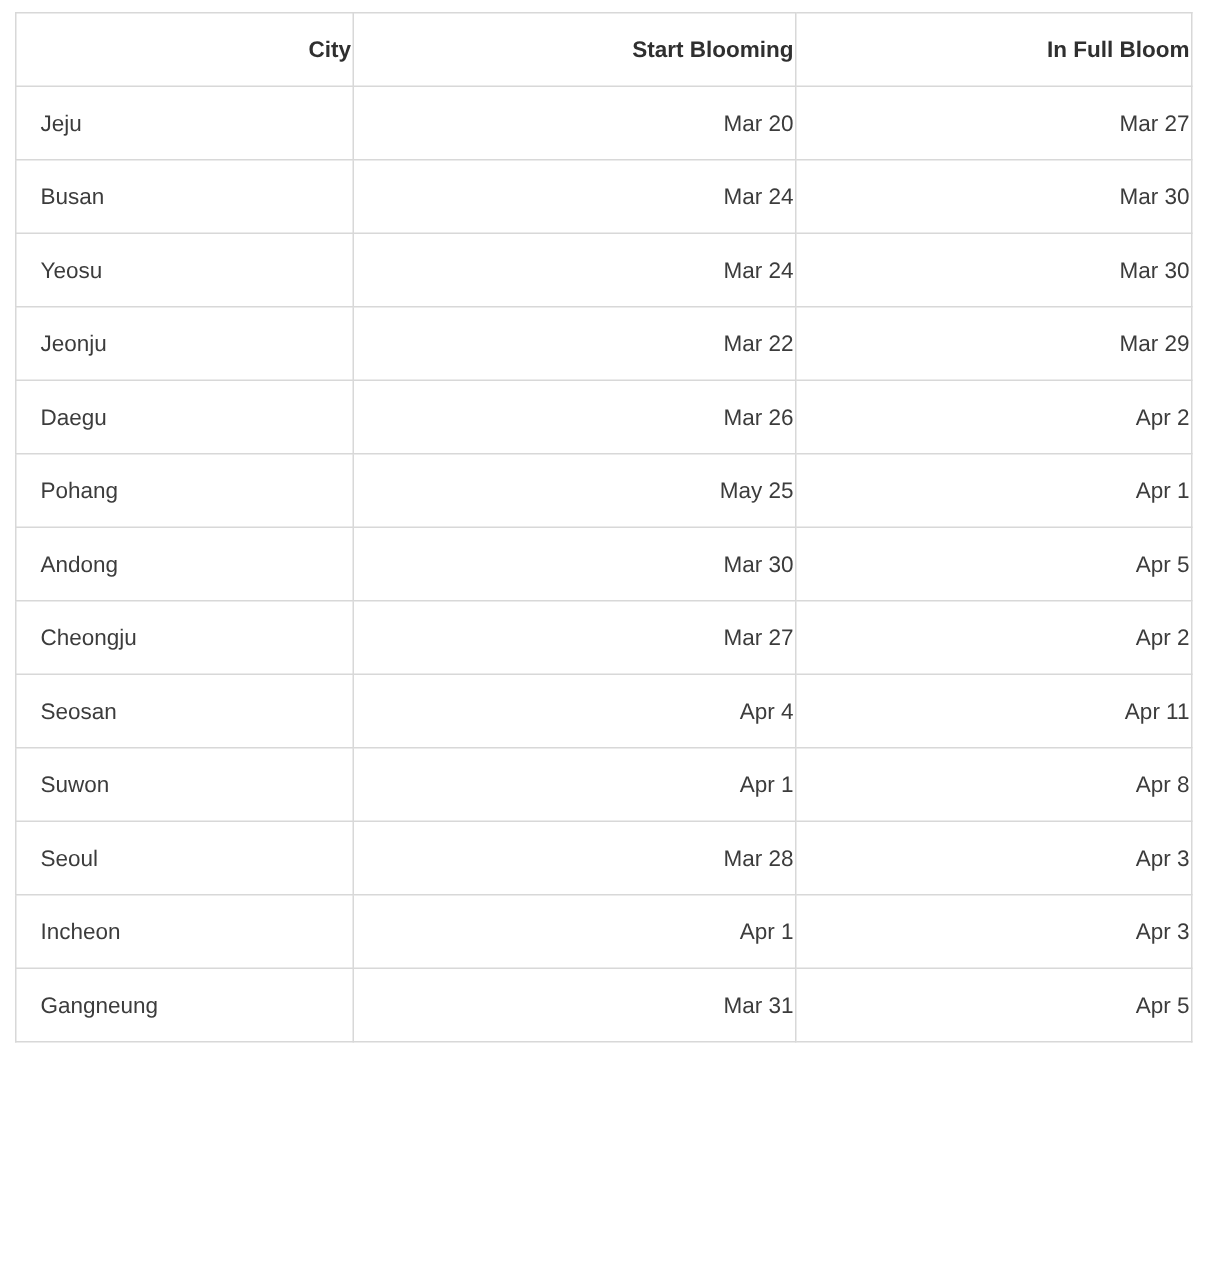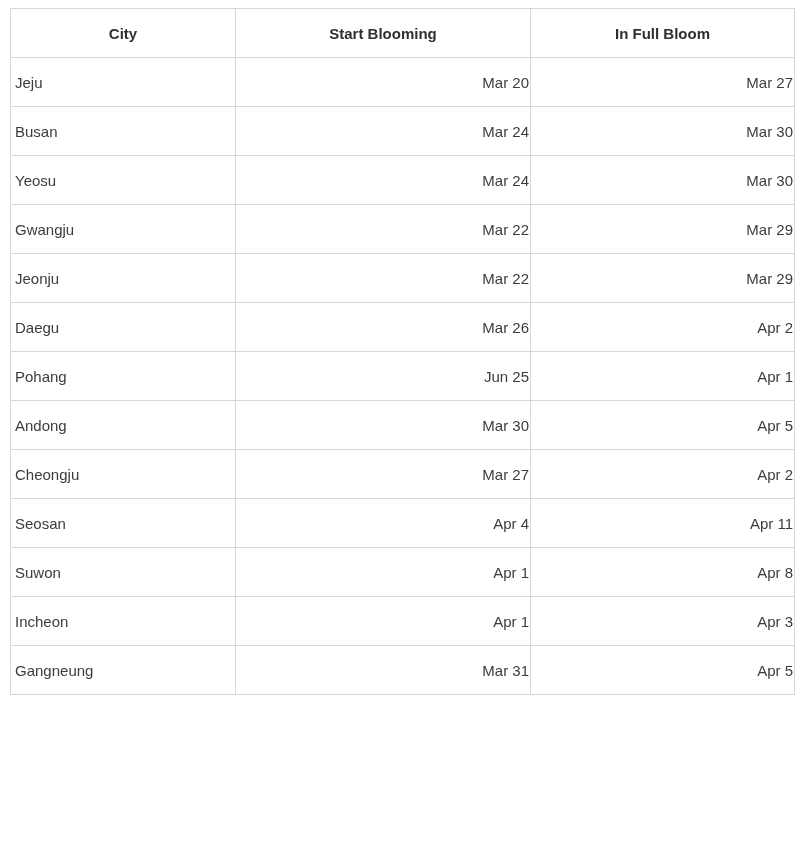--- a/index.html
+++ b/index.html
@@ -27,30 +27,30 @@
   table.bloom-table td {
     border: 1px solid #d8d8d8;
     height: 49px;
     box-sizing: border-box;
     font-size: 15px;
     font-weight: normal;
     color: #3c3c3c;
   }
   table.bloom-table th {
     font-weight: bold;
-    text-align: center;
+    text-align: right;
     color: #2f2f2f;
     font-size: 15px;
   }
   table.bloom-table col.c-city { width: 225px; }
   table.bloom-table col.c-start { width: 295px; }
   table.bloom-table col.c-full { width: 264px; }
   td.city-cell {
     text-align: left;
-    padding-left: 4px;
+    padding-left: 16px;
   }
   td.date-cell {
     text-align: right;
   }
 </style>
 </head>
 <body>
 
 <div class="table-wrap">
   <table class="bloom-table">
@@ -76,37 +76,32 @@
         <td class="city-cell">Busan</td>
         <td class="date-cell">Mar 24</td>
         <td class="date-cell">Mar 30</td>
       </tr>
       <tr>
         <td class="city-cell">Yeosu</td>
         <td class="date-cell">Mar 24</td>
         <td class="date-cell">Mar 30</td>
       </tr>
       <tr>
-        <td class="city-cell">Gwangju</td>
-        <td class="date-cell">Mar 22</td>
-        <td class="date-cell">Mar 29</td>
-      </tr>
-      <tr>
         <td class="city-cell">Jeonju</td>
         <td class="date-cell">Mar 22</td>
         <td class="date-cell">Mar 29</td>
       </tr>
       <tr>
         <td class="city-cell">Daegu</td>
         <td class="date-cell">Mar 26</td>
         <td class="date-cell">Apr 2</td>
       </tr>
       <tr>
         <td class="city-cell">Pohang</td>
-        <td class="date-cell">Jun 25</td>
+        <td class="date-cell">May 25</td>
         <td class="date-cell">Apr 1</td>
       </tr>
       <tr>
         <td class="city-cell">Andong</td>
         <td class="date-cell">Mar 30</td>
         <td class="date-cell">Apr 5</td>
       </tr>
       <tr>
         <td class="city-cell">Cheongju</td>
         <td class="date-cell">Mar 27</td>
@@ -116,20 +111,25 @@
         <td class="city-cell">Seosan</td>
         <td class="date-cell">Apr 4</td>
         <td class="date-cell">Apr 11</td>
       </tr>
       <tr>
         <td class="city-cell">Suwon</td>
         <td class="date-cell">Apr 1</td>
         <td class="date-cell">Apr 8</td>
       </tr>
       <tr>
+        <td class="city-cell">Seoul</td>
+        <td class="date-cell">Mar 28</td>
+        <td class="date-cell">Apr 3</td>
+      </tr>
+      <tr>
         <td class="city-cell">Incheon</td>
         <td class="date-cell">Apr 1</td>
         <td class="date-cell">Apr 3</td>
       </tr>
       <tr>
         <td class="city-cell">Gangneung</td>
         <td class="date-cell">Mar 31</td>
         <td class="date-cell">Apr 5</td>
       </tr>
     </tbody>

